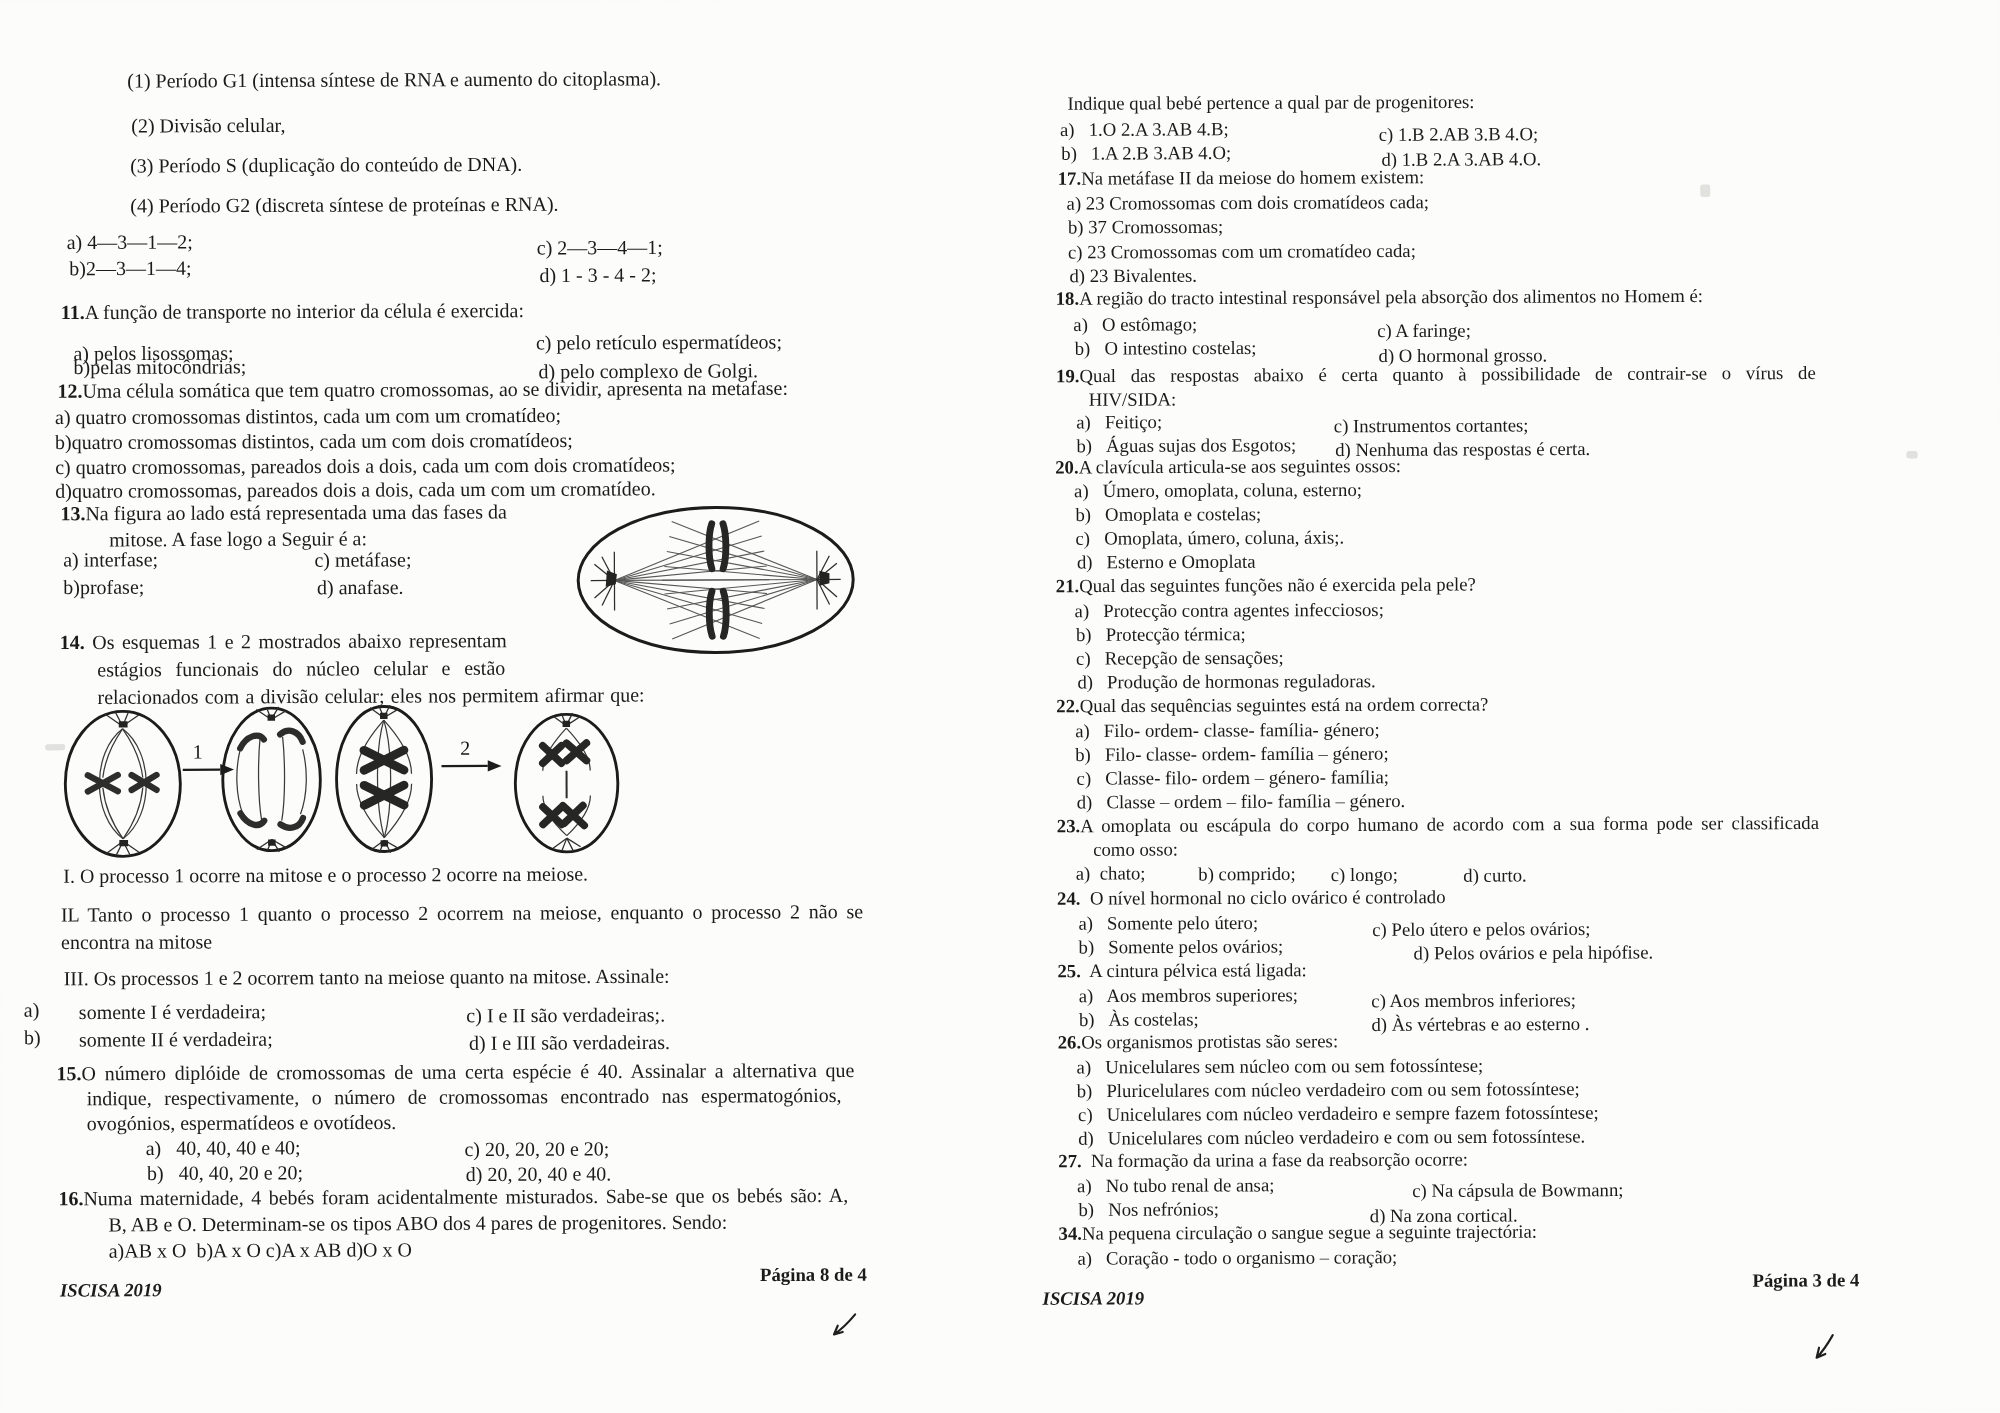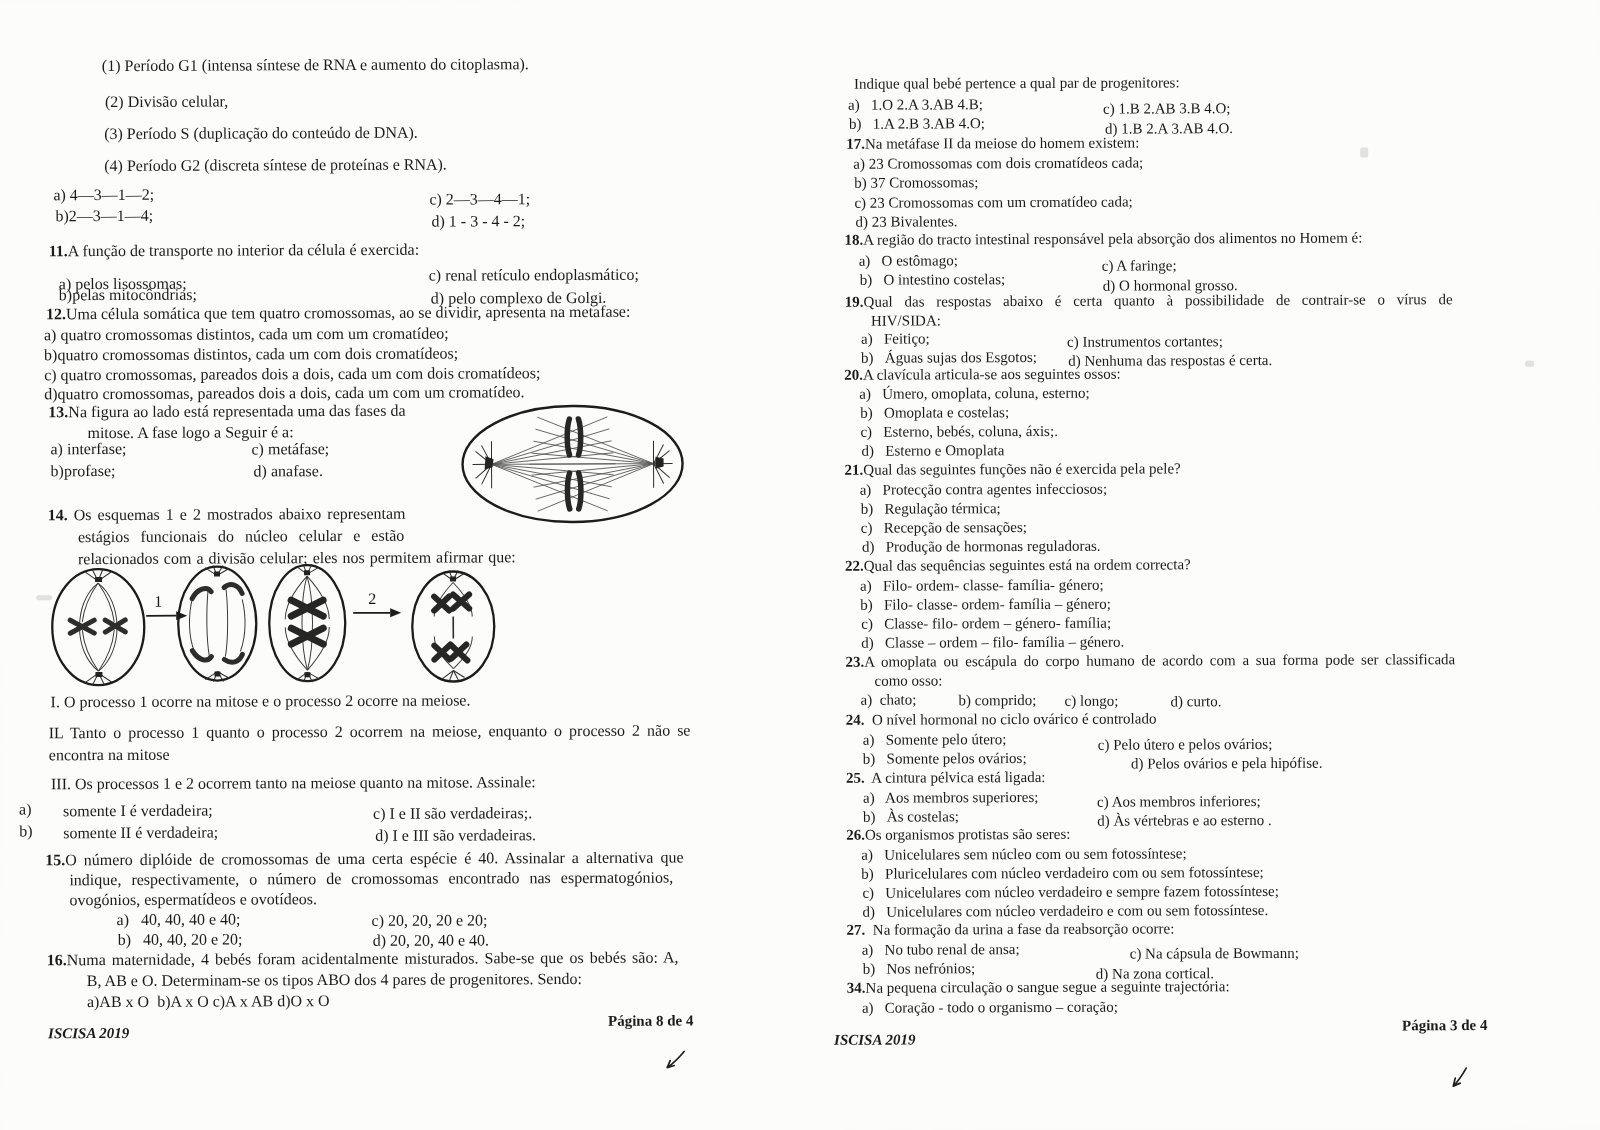--- a/index.html
+++ b/index.html
@@ -27,21 +27,21 @@
   <div class="t L" style="left:106px;top:152px">(4) Período G2 (discreta síntese de proteínas e RNA).</div>
 
   <div class="t L" style="left:55px;top:181px">a) 4—3—1—2;</div>
   <div class="t L" style="left:57px;top:202px">b)2—3—1—4;</div>
   <div class="t L" style="left:431px;top:187px">c) 2—3—4—1;</div>
   <div class="t L" style="left:433px;top:209px">d) 1 - 3 - 4 - 2;</div>
 
   <div class="t L" style="left:50px;top:237px"><b class="qn">11.</b><span>A função de transporte no interior da célula é exercida:</span></div>
   <div class="t L" style="left:60px;top:270px">a) pelos lisossomas;</div>
   <div class="t L" style="left:60px;top:281px">b)pelas mitocôndrias;</div>
-  <div class="t L" style="left:430px;top:263px">c) renal retículo endoplasmático;</div>
+  <div class="t L" style="left:430px;top:263px">c) pelo retículo espermatídeos;</div>
   <div class="t L" style="left:432px;top:286px">d) pelo complexo de Golgi.</div>
 
   <div class="t L" style="left:47px;top:300px"><b class="qn">12.</b><span>Uma célula somática que tem quatro cromossomas, ao se dividir, apresenta na metafase:</span></div>
   <div class="t L" style="left:45px;top:321px">a) quatro cromossomas distintos, cada um com um cromatídeo;</div>
   <div class="t L" style="left:45px;top:341px">b)quatro cromossomas distintos, cada um com dois cromatídeos;</div>
   <div class="t L" style="left:45px;top:361px">c) quatro cromossomas, pareados dois a dois, cada um com dois cromatídeos;</div>
   <div class="t L" style="left:45px;top:380px">d)quatro cromossomas, pareados dois a dois, cada um com um cromatídeo.</div>
 
   <div class="t L" style="left:49px;top:398px"><b class="qn">13.</b><span>Na figura ao lado está representada uma das fases da</span></div>
   <div class="t L" style="left:88px;top:419px">mitose. A fase logo a Seguir é a:</div>
@@ -303,26 +303,26 @@
   <div class="t R" style="left:846px;top:293px;word-spacing:8px"><b class="qn">19.</b><span>Qual das respostas abaixo é certa quanto à possibilidade de contrair-se o vírus de</span></div>
   <div class="t R" style="left:872px;top:312px">HIV/SIDA:</div>
   <div class="t R" style="left:862px;top:330px">a)   Feitiço;</div>
   <div class="t R" style="left:862px;top:349px">b)   Águas sujas dos Esgotos;</div>
   <div class="t R" style="left:1068px;top:334px">c) Instrumentos cortantes;</div>
   <div class="t R" style="left:1069px;top:353px">d) Nenhuma das respostas é certa.</div>
 
   <div class="t R" style="left:845px;top:366px"><b class="qn">20.</b><span>A clavícula articula-se aos seguintes ossos:</span></div>
   <div class="t R" style="left:860px;top:385px">a)   Úmero, omoplata, coluna, esterno;</div>
   <div class="t R" style="left:861px;top:404px">b)   Omoplata e costelas;</div>
-  <div class="t R" style="left:861px;top:423px">c)   Esterno, bebés, coluna, áxis;.</div>
+  <div class="t R" style="left:861px;top:423px">c)   Omoplata, úmero, coluna, áxis;.</div>
   <div class="t R" style="left:862px;top:442px">d)   Esterno e Omoplata</div>
 
   <div class="t R" style="left:845px;top:461px"><b class="qn">21.</b><span>Qual das seguintes funções não é exercida pela pele?</span></div>
   <div class="t R" style="left:860px;top:481px">a)   Protecção contra agentes infecciosos;</div>
-  <div class="t R" style="left:861px;top:500px">b)   Regulação térmica;</div>
+  <div class="t R" style="left:861px;top:500px">b)   Protecção térmica;</div>
   <div class="t R" style="left:861px;top:519px">c)   Recepção de sensações;</div>
   <div class="t R" style="left:862px;top:538px">d)   Produção de hormonas reguladoras.</div>
 
   <div class="t R" style="left:845px;top:557px"><b class="qn">22.</b><span>Qual das sequências seguintes está na ordem correcta?</span></div>
   <div class="t R" style="left:860px;top:577px">a)   Filo- ordem- classe- família- género;</div>
   <div class="t R" style="left:860px;top:596px">b)   Filo- classe- ordem- família – género;</div>
   <div class="t R" style="left:861px;top:615px">c)   Classe- filo- ordem – género- família;</div>
   <div class="t R" style="left:861px;top:634px">d)   Classe – ordem – filo- família – género.</div>
 
   <div class="t R" style="left:845px;top:653px;word-spacing:3px"><b class="qn">23.</b><span>A omoplata ou escápula do corpo humano de acordo com a sua forma pode ser classificada</span></div>

